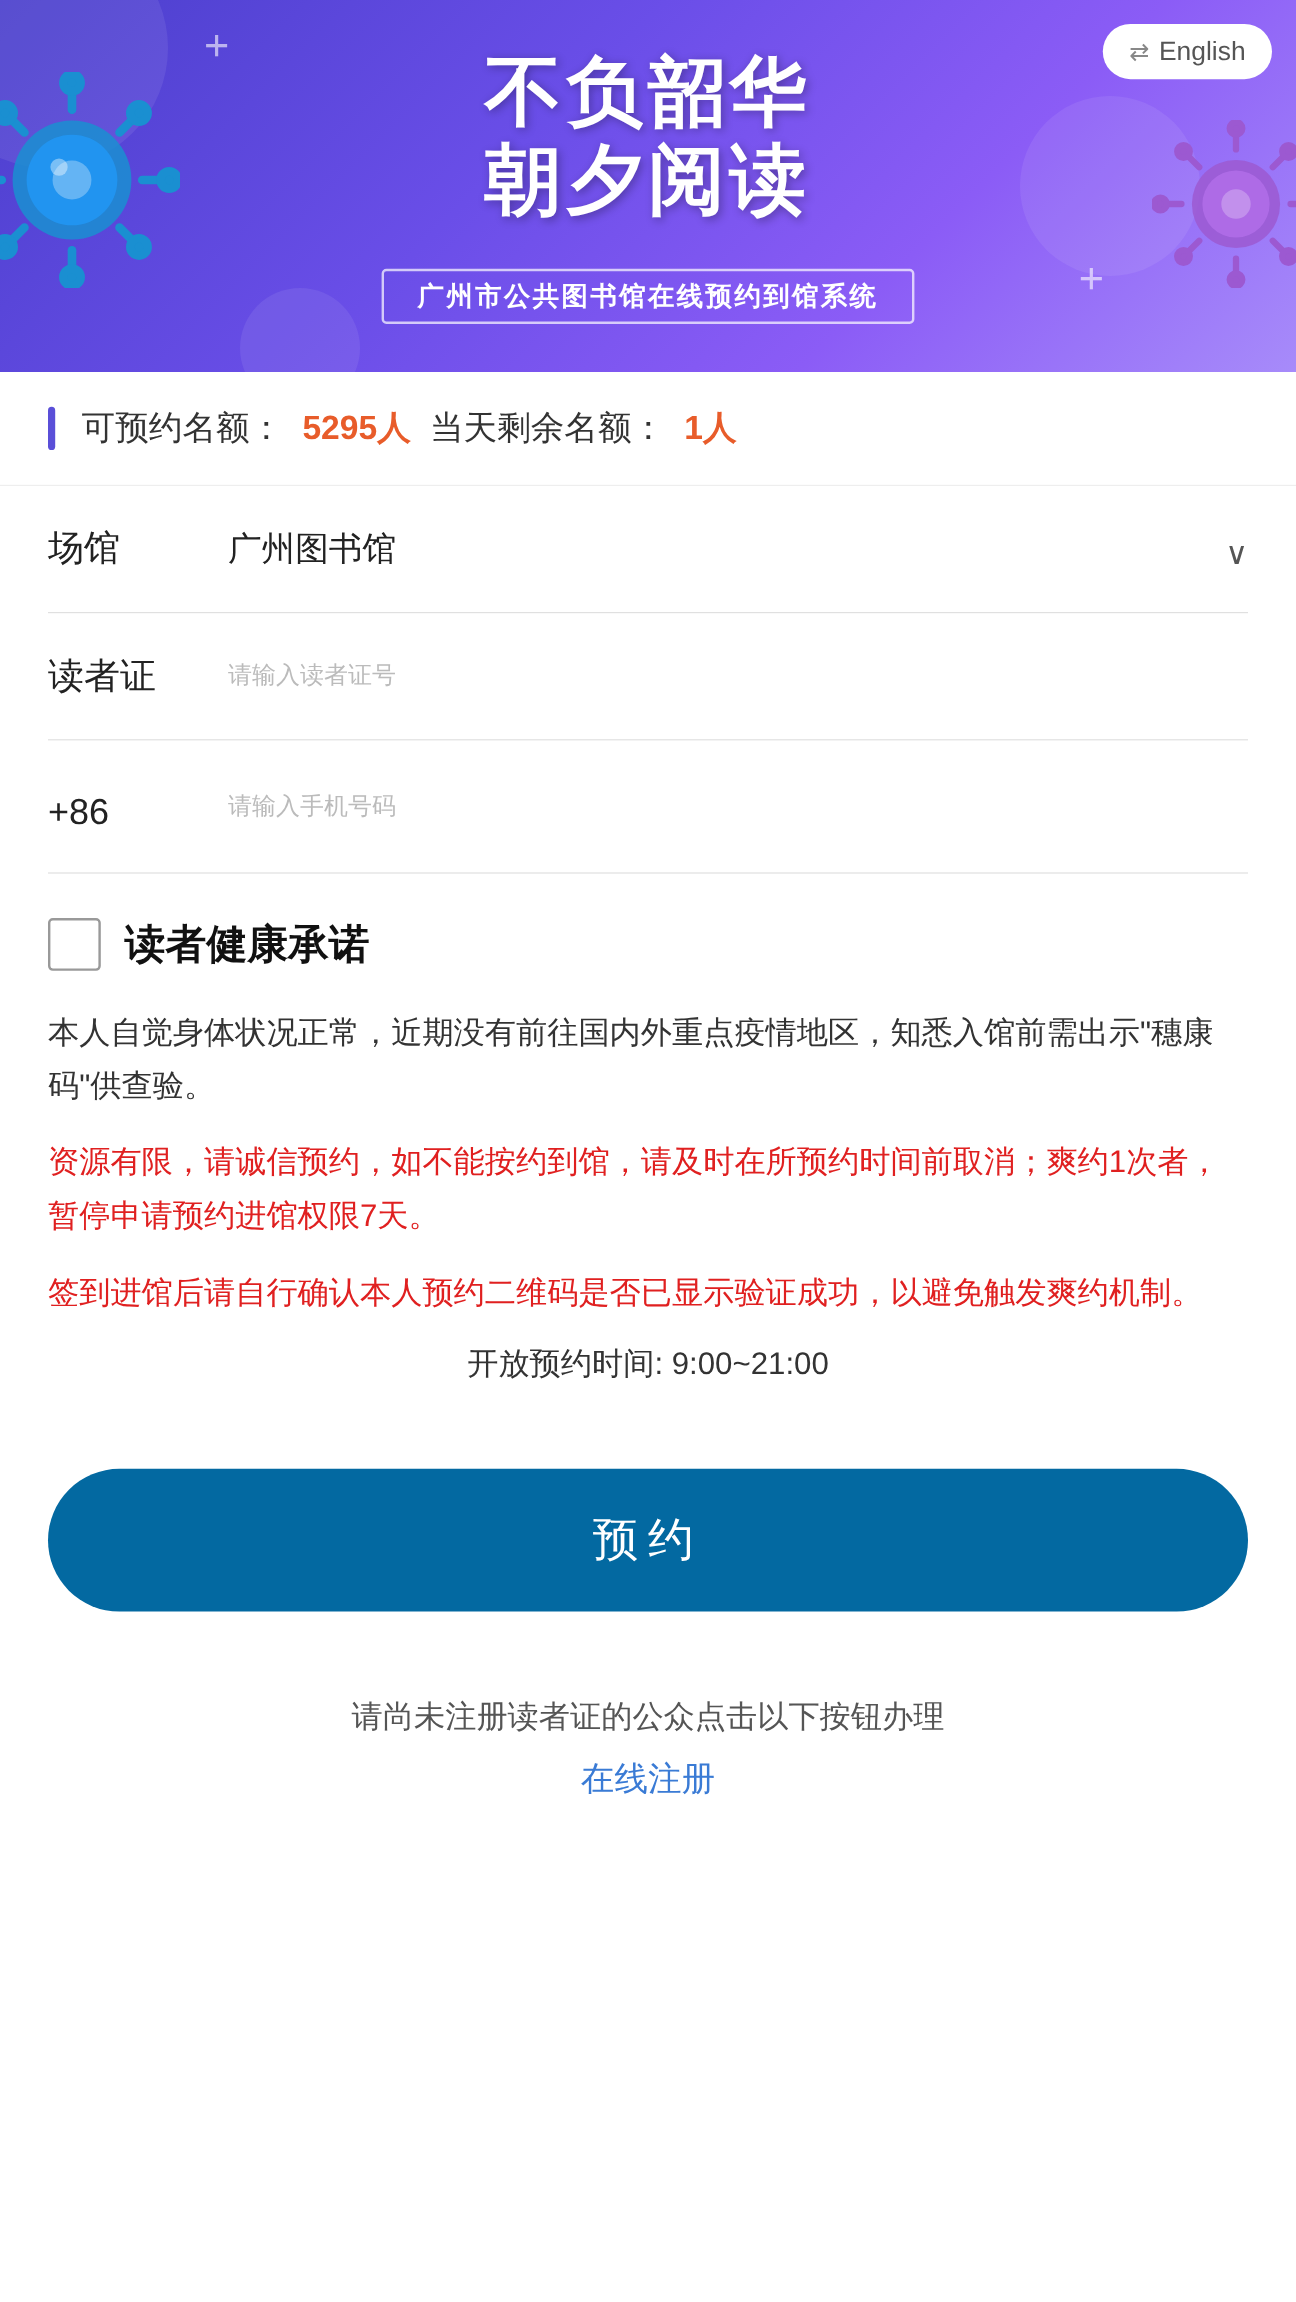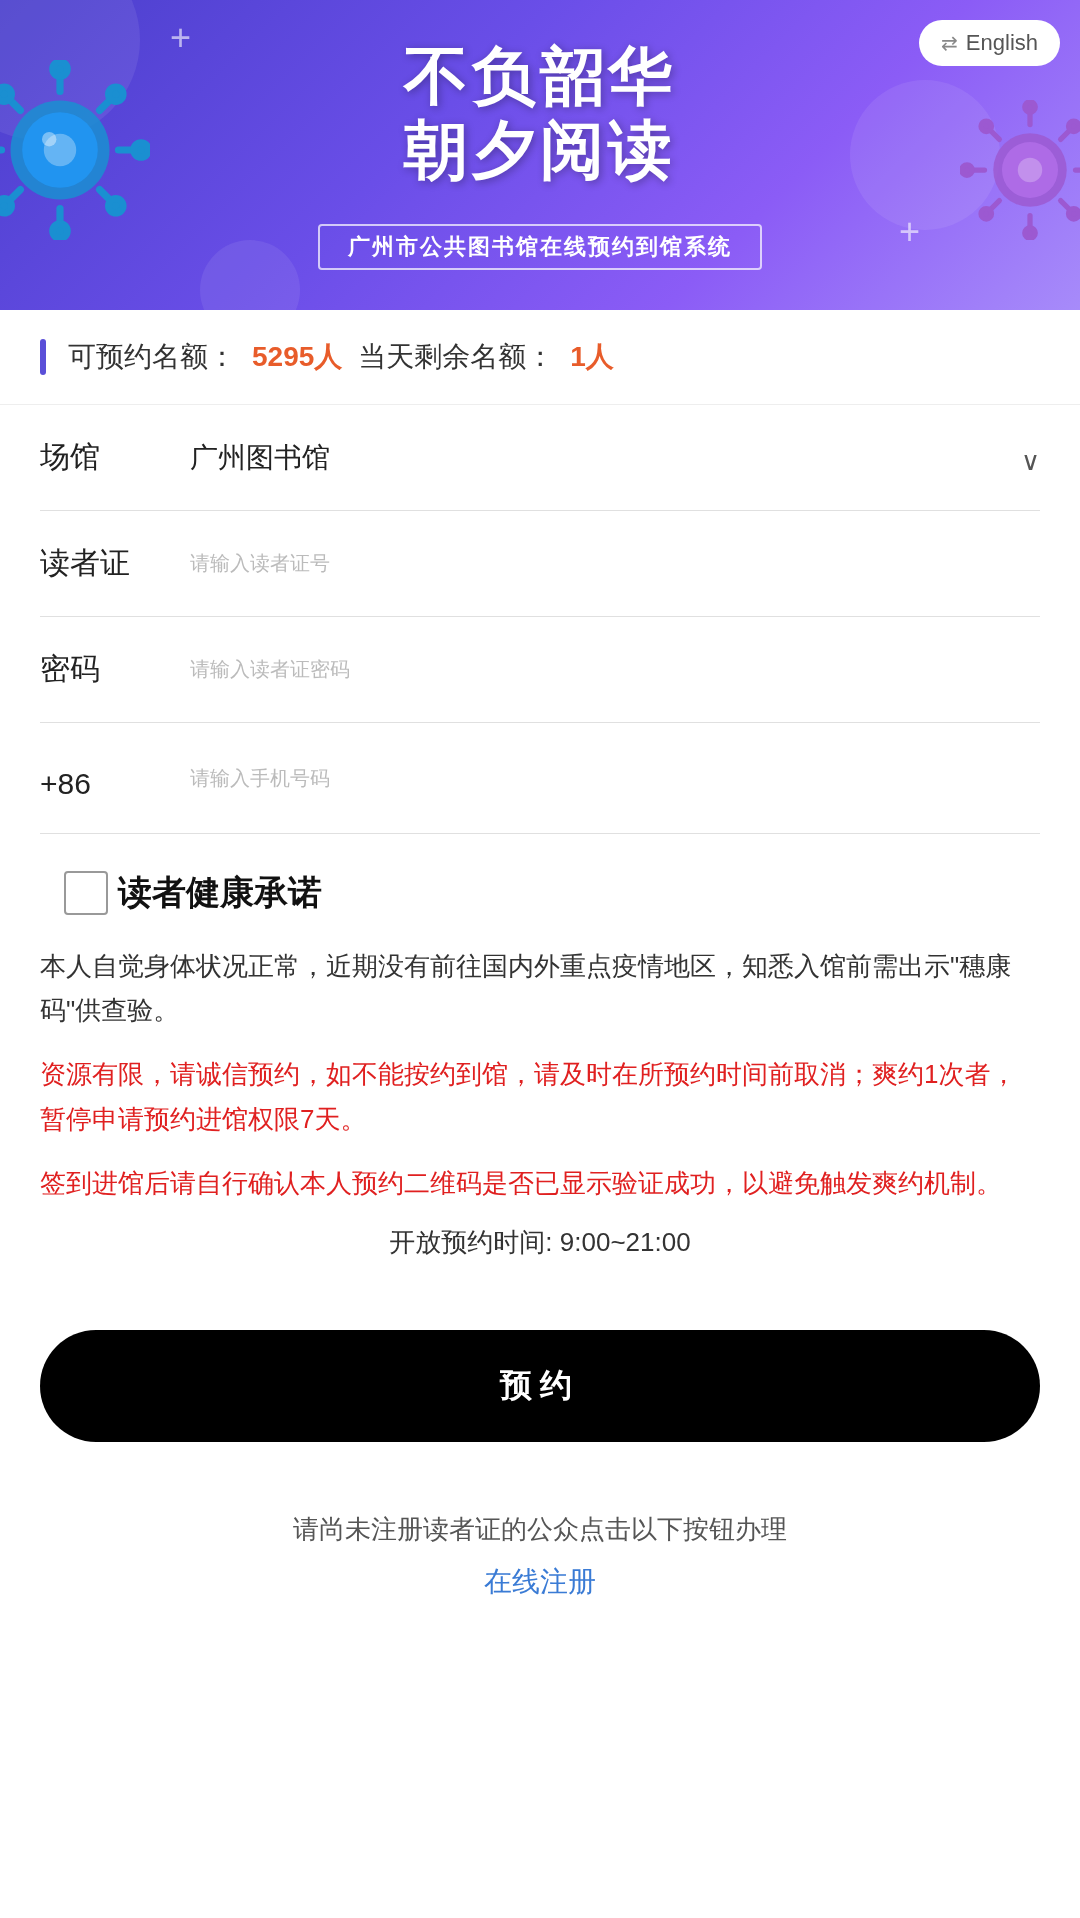--- a/index.html
+++ b/index.html
@@ -194,23 +194,22 @@
     }
 
     
     .health-section {
       padding: 36px 40px 20px;
     }
 
     .health-title-row {
       display: flex;
       align-items: center;
-      gap: 10px;
+      gap: 20px;
       margin-bottom: 28px;
-      margin-left: 24px;
     }
 
     .checkbox {
       width: 44px;
       height: 44px;
       border: 2px solid #999;
       border-radius: 4px;
       flex-shrink: 0;
       cursor: pointer;
       background: #fff;
@@ -251,26 +250,26 @@
     }
 
     
     .submit-area {
       padding: 20px 40px 40px;
     }
 
     .submit-btn {
       width: 100%;
       padding: 34px 0;
-      background: #000000;
+      background: #0369a1;
       border: none;
       border-radius: 60px;
-      font-size: 32px;
+      font-size: 38px;
       color: #fff;
-      font-weight: 700;
+      font-weight: 400;
       cursor: pointer;
       letter-spacing: 8px;
     }
 
     
     .footer {
       padding: 30px 40px 60px;
       text-align: center;
     }
 
@@ -392,26 +391,20 @@
     </div>
   </div>
 
   <div class="form-row">
     <div class="form-label">读者证</div>
     <div class="form-value">
       <input type="text" class="form-input" placeholder="请输入读者证号" style="">
     </div>
   </div>
 
-  <div class="form-row">
-    <div class="form-label">密码</div>
-    <div class="form-value">
-      <input type="password" class="form-input" placeholder="请输入读者证密码" style="">
-    </div>
-  </div>
 
   <div class="form-row">
     <div class="phone-prefix">+86</div>
     <div class="form-value">
       <input type="tel" class="form-input" placeholder="请输入手机号码" style="">
     </div>
   </div>
 
 </div>
 

